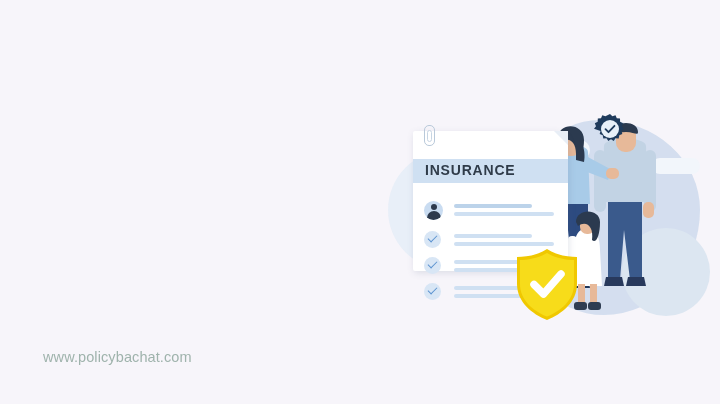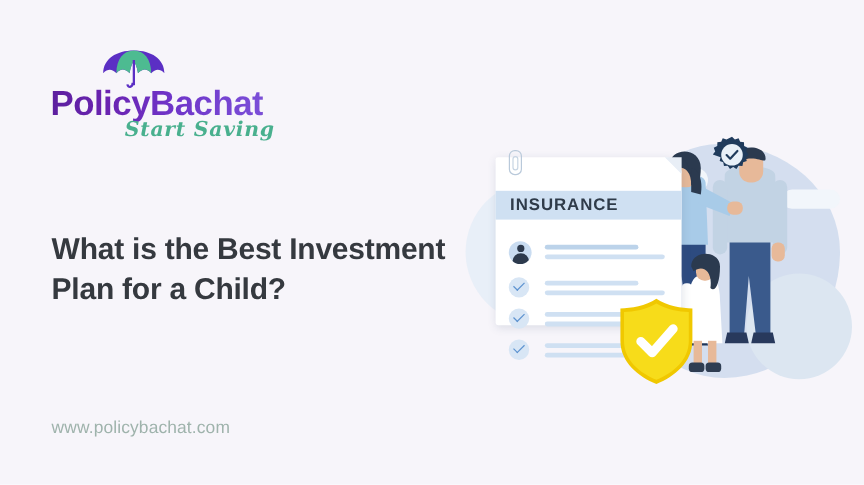--- a/index.html
+++ b/index.html
@@ -294,34 +294,21 @@
 <body>
 
 <div id="banner">
 
   <div class="blob-left"></div>
   <div class="blob-right"></div>
   <div class="blob-right-2"></div>
   <div class="cloud-a"></div>
   <div class="cloud-b"></div>
 
-  <div id="logo">
-    <div class="umbrella">
-      <svg width="56" height="34" viewBox="0 0 56 34">
-        <path d="M2 21 C2 9 13 2 27.5 2 C42 2 53 9 53 21 C49 17 45.5 17.5 42 21 C38.5 17 35 17 31 21 C31 21 30 14 27.5 11 C25 14 24 21 24 21 C20 17 16.5 17 13 21 C9.5 17.5 6 17 2 21 Z" fill="#5b2fc4"></path>
-        <path d="M24 21 C24 21 25 14 27.5 11 C30 14 31 21 31 21 C35 17 38.5 17 42 21 C42 9 36 2 27.5 2 C19 2 13 9 13 21 C16.5 17 20 17 24 21 Z" fill="#4dbb91"></path>
-        <rect x="26.6" y="10" width="1.9" height="21" fill="#5b2fc4"></rect>
-        <path d="M26.6 29 C26.6 33 22.5 33.4 22.2 30.4" fill="none" stroke="#5b2fc4" stroke-width="1.9"></path>
-      </svg>
-    </div>
-    <div class="logo-word">PolicyBachat</div>
-    <div class="logo-tagline">Start Saving</div>
-  </div>
-
-  <div id="headline">What is the Best Investment Plan for a Child?</div>
+
 
   <div id="site-url">www.policybachat.com</div>
 
   <div id="illustration">
 
     <div class="people">
       <svg width="190" height="215" viewBox="0 0 190 215">
 
         <g>
           <path d="M88 78 L88 170 L100 170 L104 120 L110 170 L122 170 L122 78 Z" fill="#3a5a8c"></path>

